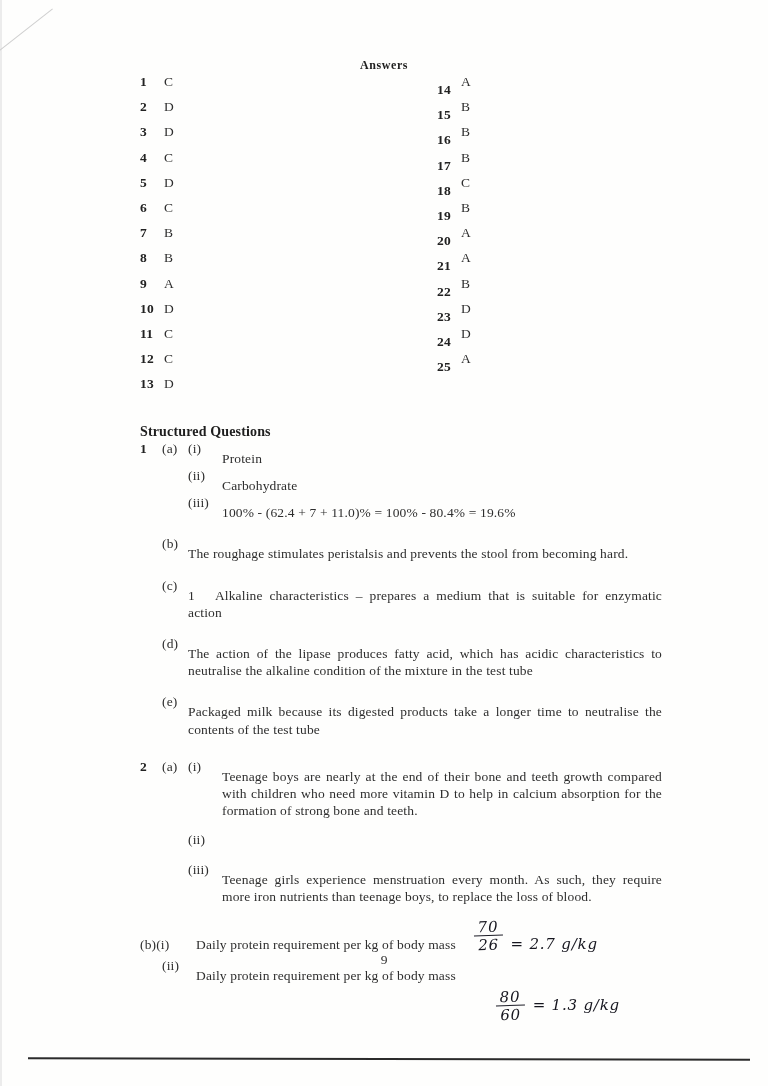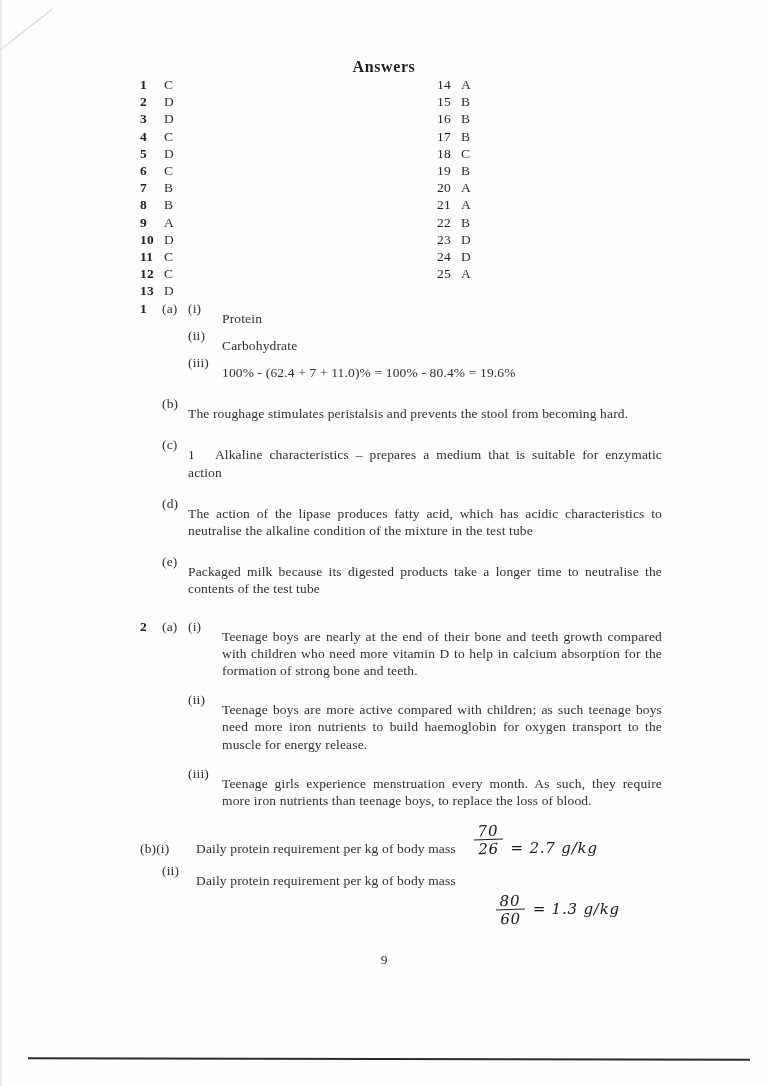--- a/index.html
+++ b/index.html
@@ -31,42 +31,42 @@
   }
   .scan-bottom-line {
     position: absolute; top: 1058px; left: 28px; right: 18px; height: 2px;
     background: #2b2b2b; transform: rotate(0.12deg);
   }
 
   .title {
     padding-top: 58px;
     text-align: center;
     font-weight: bold;
-    font-size: 16px;
+    font-size: 12px;
     letter-spacing: 0.6px;
     color: #1e1e1e;
   }
 
   .content {
     margin: 0 106px 0 140px;
     font-size: 13.5px;
     line-height: 17.2px;
     letter-spacing: 0.15px;
   }
 
   .obj-heading {
     margin-top: 27px;
     font-weight: bold;
     font-size: 14px;
     color: #1e1e1e;
   }
   .obj-row { display: flex; }
   .obj-row .qn { width: 24px; font-weight: bold; color: #222; }
   .obj-row .qa { width: 273px; }
-  .obj-row .rn { width: 24px; font-weight: normal; color: #222; }
+  .obj-row .rn { width: 24px; font-weight: bold; color: #222; margin-top: 8px; }
   .obj-row .ra { flex: 1; }
 
   .str-heading {
     margin-top: 30px;
     font-weight: bold;
     font-size: 14px;
     color: #1e1e1e;
   }
 
   .srow { display: flex; align-items: flex-start; }
@@ -207,20 +207,21 @@
         <span class="ra">A</span>
       </div>
       <div class="obj-row">
         <span class="qn">13</span>
         <span class="qa">D</span>
         <span class="rn"></span>
         <span class="ra"></span>
       </div>
     </div>
 
+    <div class="str-heading">Structured Questions</div>
 
     <div>
       <div class="srow">
         <span class="c1">1</span>
         <span class="c2">(a)</span>
         <span class="rom">(i)</span>
         <span class="body-txt">Protein</span>
       </div>
       <div class="srow">
         <span class="c1"></span>
@@ -283,21 +284,20 @@
         <span class="rom">(i)</span>
         <div class="body-txt jtext">Teenage boys are nearly at the end of their bone and teeth growth compared with children who need more vitamin D to help in calcium absorption for the formation of strong bone and teeth.</div>
       </div>
 
       <div class="gap-sm"></div>
 
       <div class="srow">
         <span class="c1"></span>
         <span class="c2"></span>
         <span class="rom">(ii)</span>
-        <div class="body-txt jtext">Teenage boys are more active compared with children; as such teenage boys need more iron nutrients to build haemoglobin for oxygen transport to the muscle for energy release.</div>
       </div>
 
       <div class="gap-sm"></div>
 
       <div class="srow">
         <span class="c1"></span>
         <span class="c2"></span>
         <span class="rom">(iii)</span>
         <div class="body-txt jtext">Teenage girls experience menstruation every month. As such, they require more iron nutrients than teenage boys, to replace the loss of blood.</div>
       </div>

